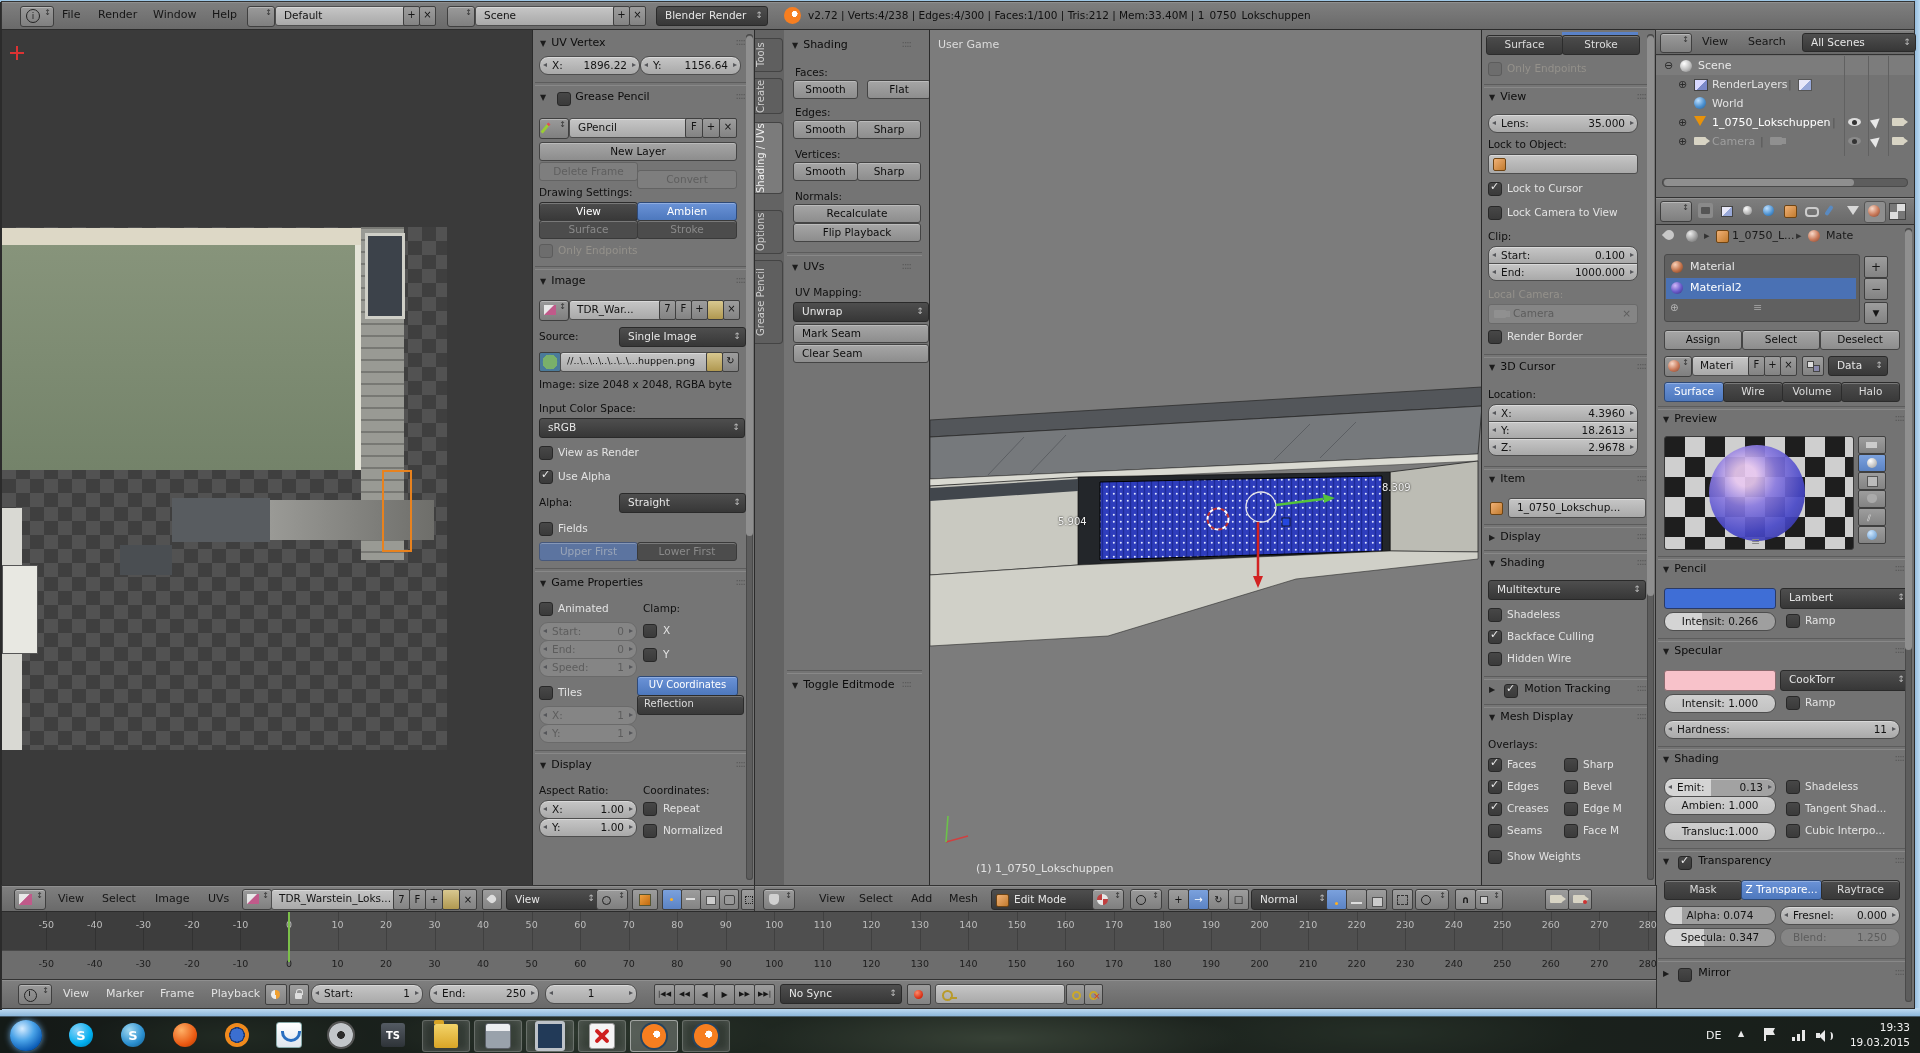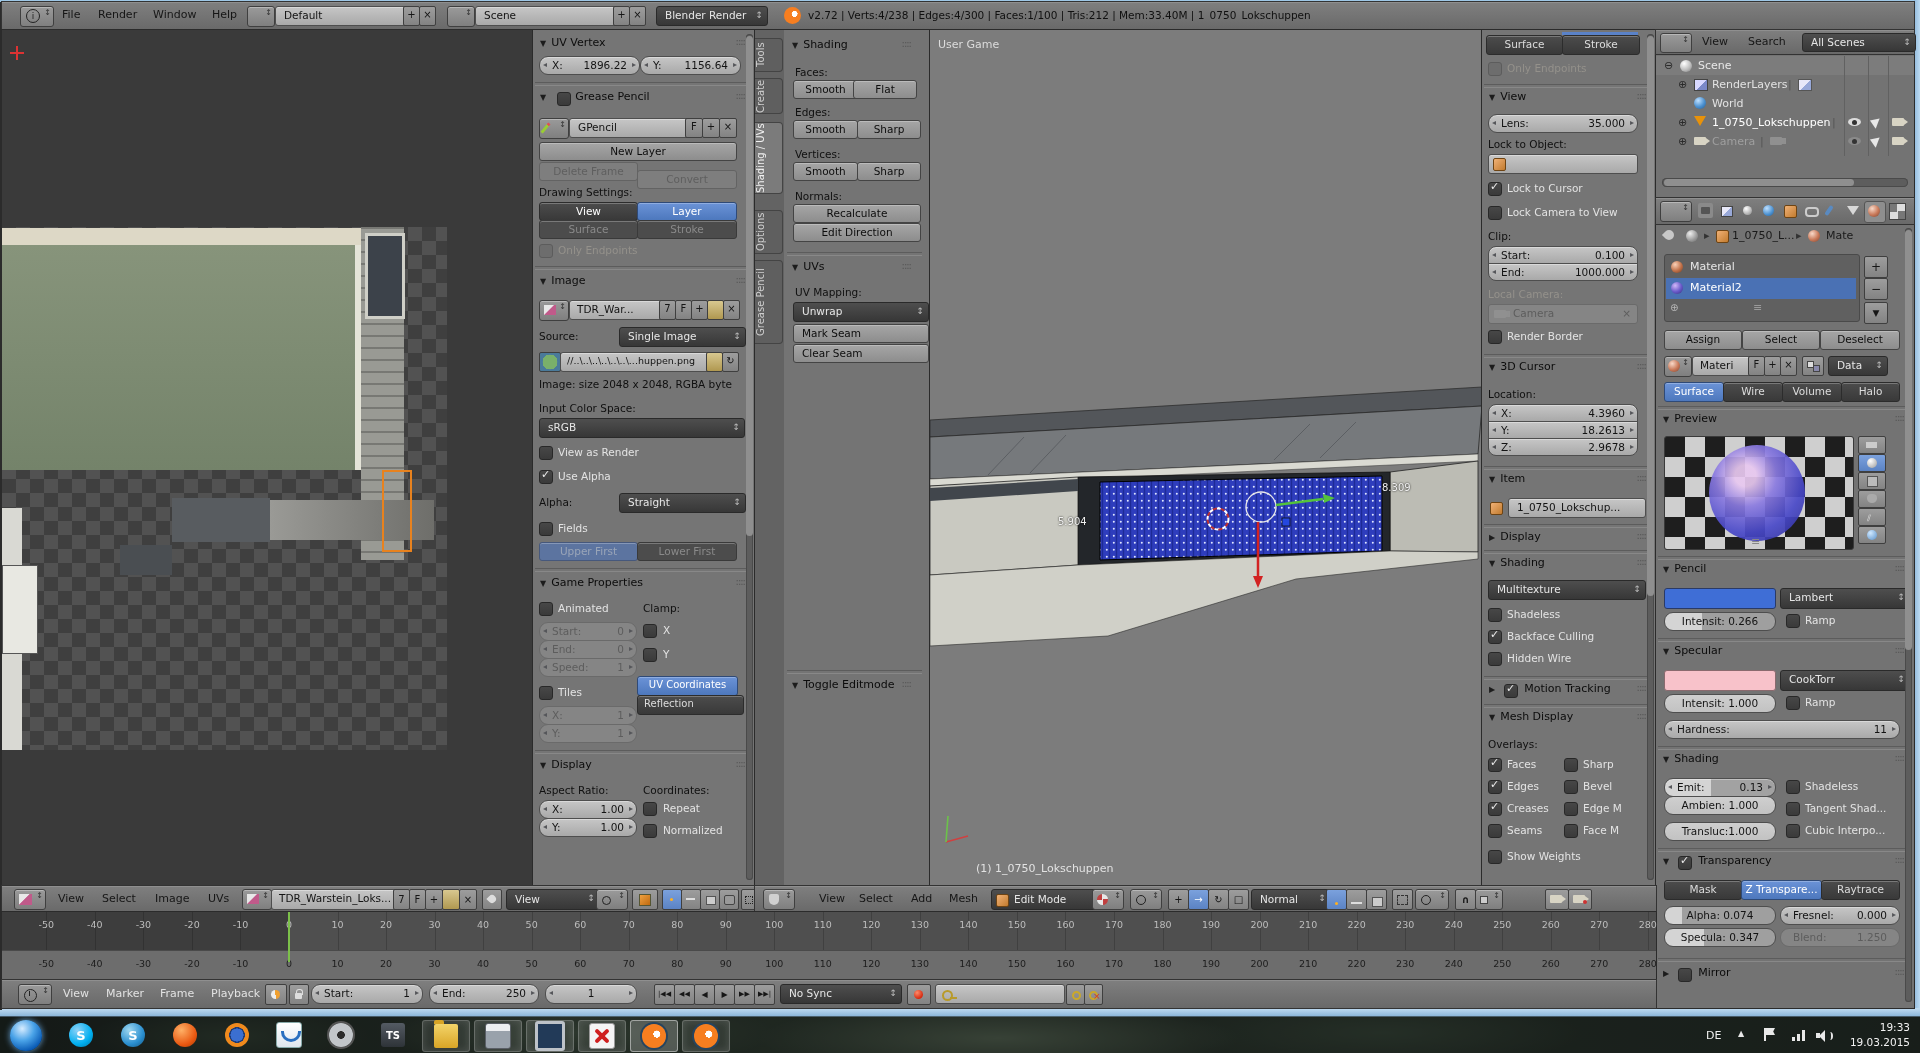--- a/index.html
+++ b/index.html
@@ -164,21 +164,21 @@
       </div>
     <div class="pill nw" style="left:36px;top:88px;width:114px;height:18px;border-radius:3px;padding-left:8px"><span>GPencil</span></div>
     <div class="sq" style="left:152px;top:88px;width:16px;height:18px"><span>F</span></div>
     <div class="sq" style="left:169px;top:88px;width:16px;height:18px">+</div>
     <div class="sq" style="left:186px;top:88px;width:16px;height:18px">×</div>
     <div class="btn" style="left:6px;top:112px;width:196px;height:17px"><span>New Layer</span></div>
     <div class="btn dis" style="left:6px;top:132px;width:97px;height:17px"><span>Delete Frame</span></div>
     <div class="btn dis" style="left:104px;top:140px;width:98px;height:17px"><span>Convert</span></div>
     <span class="lbl" style="left:6px;top:156px">Drawing Settings:</span>
     <div class="btn dk" style="left:6px;top:172px;width:97px;height:17px;color:#fff"><span>View</span></div>
-    <div class="btn bl" style="left:104px;top:172px;width:98px;height:17px"><span>Layer</span></div>
+    <div class="btn bl" style="left:104px;top:172px;width:98px;height:17px"><span>Ambien</span></div>
     <div class="btn dkdis" style="left:6px;top:190px;width:97px;height:17px"><span>Surface</span></div>
     <div class="btn dkdis" style="left:104px;top:190px;width:98px;height:17px"><span>Stroke</span></div>
     <span class="cb dis" style="left:6px;top:214px"></span>
     <span class="cblbl dim" style="left:25px;top:214px">Only Endpoints</span>
     <div class="sep" style="top:236px"></div>
 
     <div class="phdr" style="top:244px"><span class="tri">▼</span><span>Image</span><span class="dots">::::</span></div>
     <div class="icobtn" style="left:6px;top:270px;width:28px;height:19px">
         <span class="abs" style="left:4px;top:4px;width:12px;height:10px;background:linear-gradient(135deg,#e8e8e8 0 45%,#c05a8a 46%)"></span>
       </div>
@@ -268,30 +268,30 @@
     <div id="ts-tabs">
         <div class="vtab" style="top: 8px; height: 32px;">Tools</div>
         <div class="vtab" style="top: 48px; height: 34px;">Create</div>
         <div class="vtab act" style="top: 92px; height: 70px;">Shading / UVs</div>
         <div class="vtab" style="top: 180px; height: 42px;">Options</div>
         <div class="vtab" style="top: 230px; height: 82px;">Grease Pencil</div>
       </div>
     <div class="phdr" style="left:30px;top:8px;width:140px"><span class="tri">▼</span><span>Shading</span><span class="dots" style="right:14px">::::</span></div>
     <span class="lbl" style="left:40px;top:36px">Faces:</span>
     <div class="btn" style="left:38px;top:50px;width:63px;height:17px"><span>Smooth</span></div>
-    <div class="btn" style="left:98px;top:50px;width:62px;height:17px"><span>Flat</span></div>
+    <div class="btn" style="left:112px;top:50px;width:62px;height:17px"><span>Flat</span></div>
     <span class="lbl" style="left:40px;top:76px">Edges:</span>
     <div class="btn" style="left:38px;top:90px;width:63px;height:17px"><span>Smooth</span></div>
     <div class="btn" style="left:102px;top:90px;width:62px;height:17px"><span>Sharp</span></div>
     <span class="lbl" style="left:40px;top:118px">Vertices:</span>
     <div class="btn" style="left:38px;top:132px;width:63px;height:17px"><span>Smooth</span></div>
     <div class="btn" style="left:102px;top:132px;width:62px;height:17px"><span>Sharp</span></div>
     <span class="lbl" style="left:40px;top:160px">Normals:</span>
     <div class="btn" style="left:38px;top:174px;width:126px;height:17px"><span>Recalculate</span></div>
-    <div class="btn" style="left:38px;top:193px;width:126px;height:17px"><span>Edit Direction</span></div>
+    <div class="btn" style="left:38px;top:193px;width:126px;height:17px"><span>Flip Playback</span></div>
     <div class="sep" style="left:32px;right:8px;top:222px"></div>
     <div class="phdr" style="left:30px;top:230px;width:140px"><span class="tri">▼</span><span>UVs</span><span class="dots" style="right:14px">::::</span></div>
     <span class="lbl" style="left:40px;top:256px">UV Mapping:</span>
     <div class="dd" style="left:38px;top:272px;width:126px;height:18px"><span>Unwrap</span></div>
     <div class="btn" style="left:38px;top:294px;width:126px;height:17px;text-align:left;padding-left:8px"><span>Mark Seam</span></div>
     <div class="btn" style="left:38px;top:314px;width:126px;height:17px;text-align:left;padding-left:8px"><span>Clear Seam</span></div>
     <div class="sep" style="left:32px;right:8px;top:640px"></div>
     <div class="phdr" style="left:30px;top:648px;width:140px"><span class="tri">▼</span><span>Toggle Editmode</span><span class="dots" style="right:14px">::::</span></div>
   </div>
 

